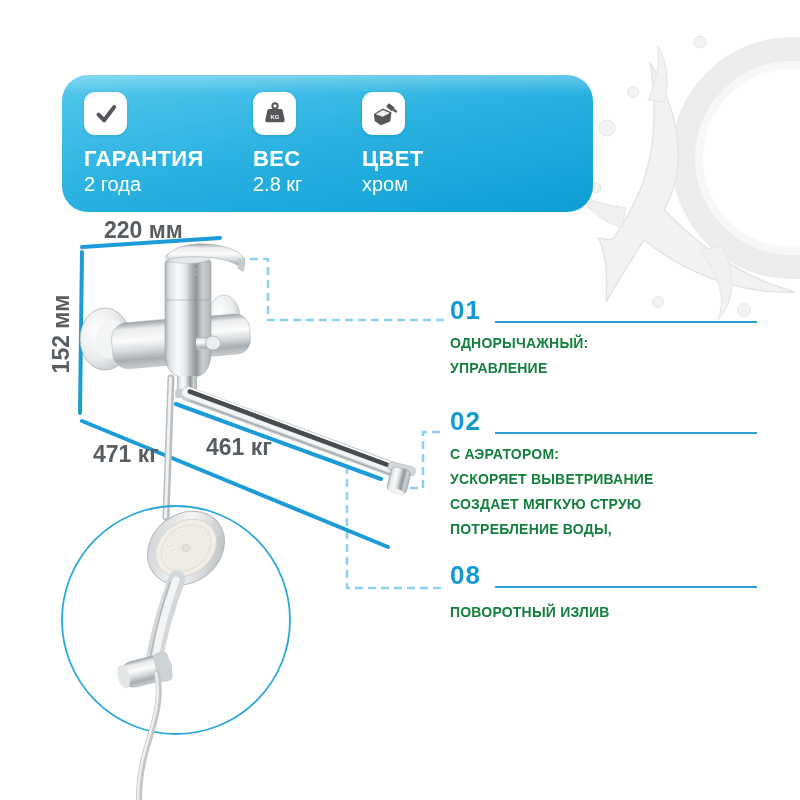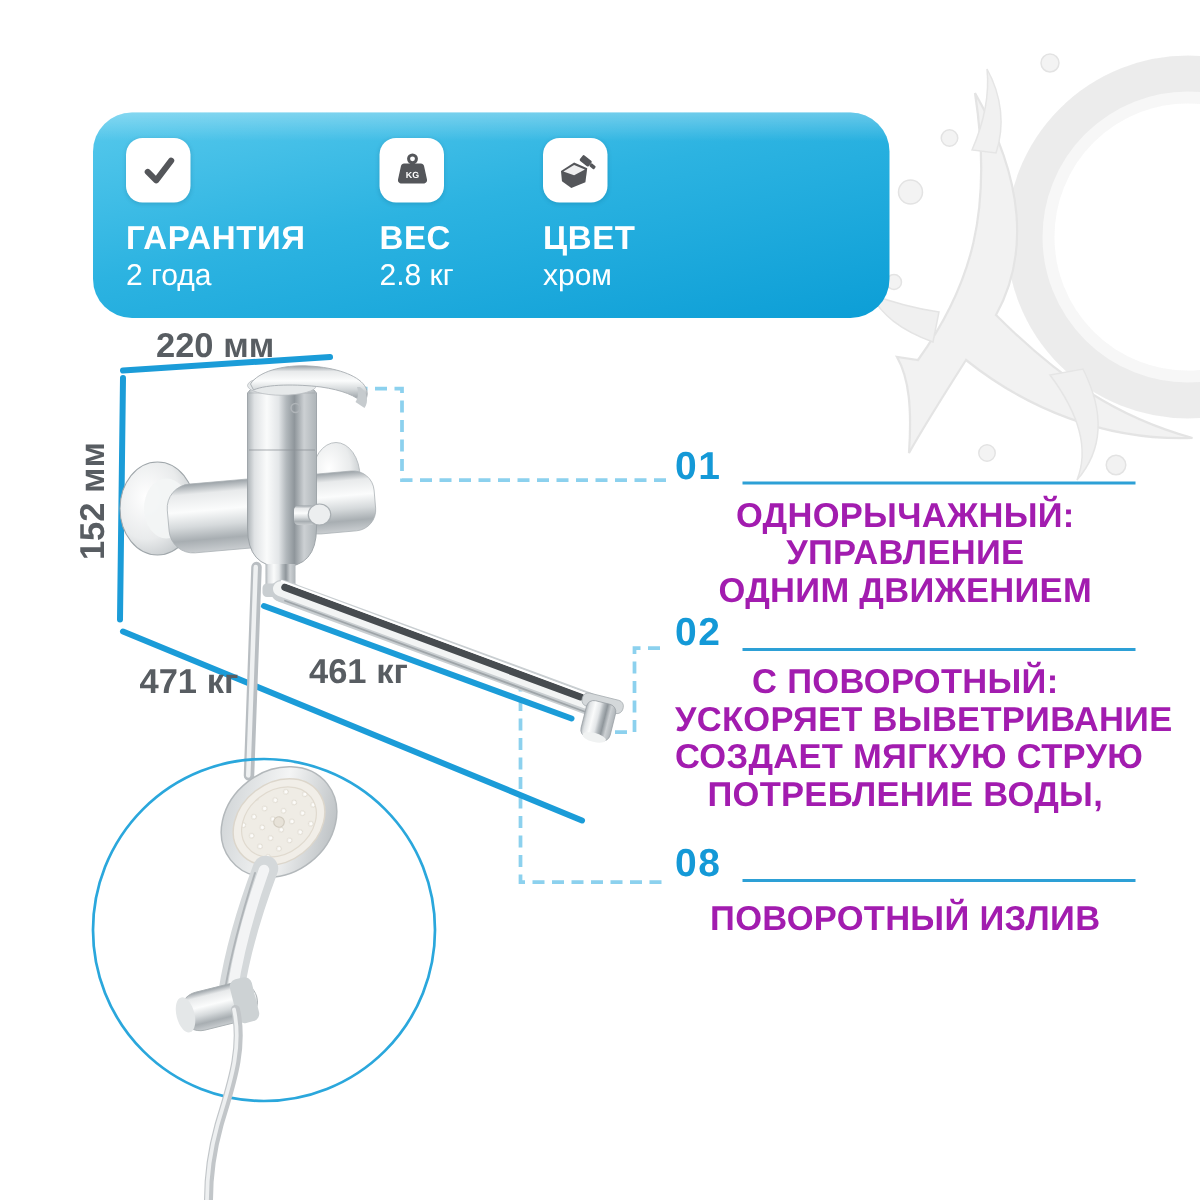--- a/index.html
+++ b/index.html
@@ -23,22 +23,22 @@
   .dim-height{left:6px;top:321px;width:110px;height:26px;text-align:center;font-size:23px;
               transform:rotate(-90deg);}
   .dim-diag-left{left:93px;top:441px;font-size:23px;}
   .dim-diag-right{left:206px;top:434px;font-size:23px;}
   
   .feature{position:absolute;left:450px;width:307px;z-index:2;}
   .f1{top:297px;} .f2{top:408px;} .f3{top:562px;}
   .feature-head{display:flex;align-items:flex-end;}
   .feature-num{font-size:26px;font-weight:bold;color:#1499d7;letter-spacing:1px;line-height:26px;}
   .feature-rule{flex:1;height:2px;background:#2da0d6;margin-left:14px;margin-top:10px;}
-  .feature-text{margin-top:8px;font-size:23px;font-weight:bold;color:#a21caf;line-height:25px;
-                letter-spacing:.2px;text-align:center;}
+  .feature-text{margin-top:8px;font-size:14px;font-weight:bold;color:#15803d;line-height:25px;
+                letter-spacing:.2px;}
   .feature-text div{white-space:nowrap;}
   .f3 .feature-text{margin-top:12px;}
   
   .scene{position:absolute;left:0;top:0;width:800px;height:800px;z-index:1;}
 </style>
 </head>
 <body>
 
 <div class="canvas">
 
@@ -231,31 +231,30 @@
   <div class="dim dim-diag-right">461 кг</div>
 
   <div class="feature f1">
     <div class="feature-head">
       <span class="feature-num">01</span>
       <span class="feature-rule"></span>
     </div>
     <div class="feature-text">
       <div>ОДНОРЫЧАЖНЫЙ:</div>
       <div>УПРАВЛЕНИЕ</div>
-      <div>ОДНИМ ДВИЖЕНИЕМ</div>
     </div>
   </div>
 
   <div class="feature f2">
     <div class="feature-head">
       <span class="feature-num">02</span>
       <span class="feature-rule"></span>
     </div>
     <div class="feature-text">
-      <div>С ПОВОРОТНЫЙ:</div>
+      <div>С АЭРАТОРОМ:</div>
       <div>УСКОРЯЕТ ВЫВЕТРИВАНИЕ</div>
       <div>СОЗДАЕТ МЯГКУЮ СТРУЮ</div>
       <div>ПОТРЕБЛЕНИЕ ВОДЫ,</div>
     </div>
   </div>
 
   <div class="feature f3">
     <div class="feature-head">
       <span class="feature-num">08</span>
       <span class="feature-rule"></span>

